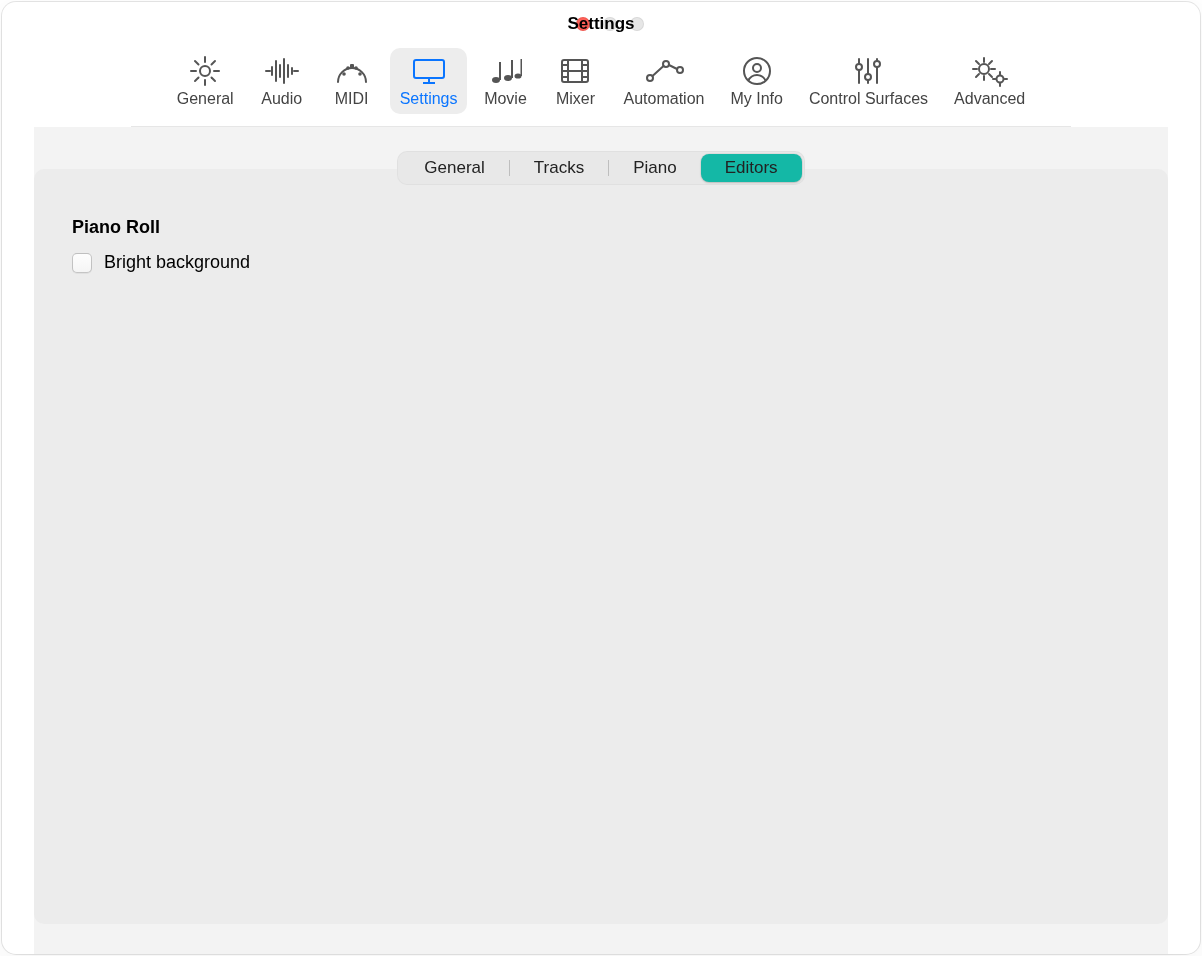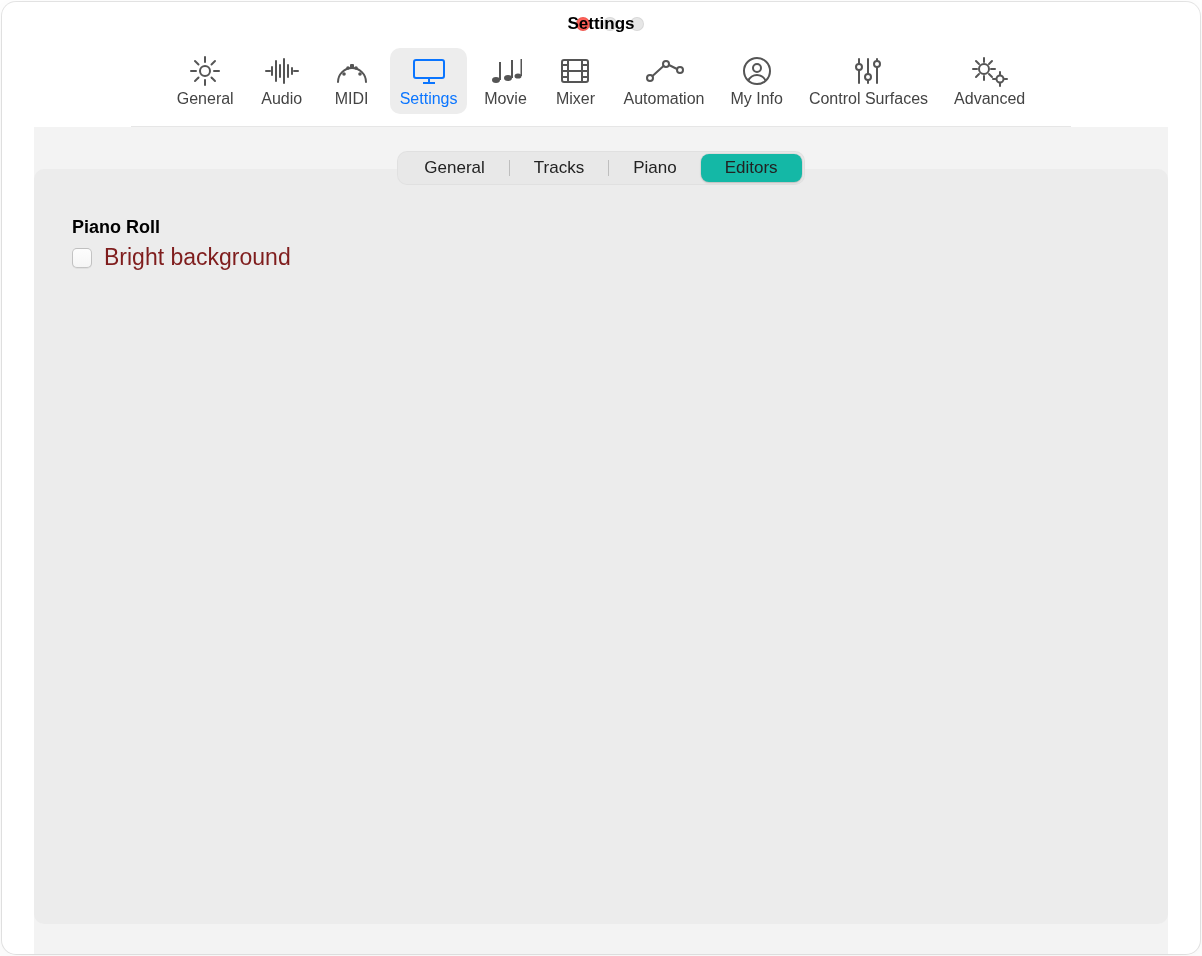--- a/index.html
+++ b/index.html
@@ -130,38 +130,38 @@
     border-radius: 10px;
     padding: 48px 38px 30px 38px;
     z-index: 0;
   }
   .segmented { z-index: 1; position: relative; }
 
   .section-title {
     font-size: 18px;
     font-weight: 700;
     color:#000;
-    margin-bottom: 6px;
+    margin-bottom: 14px;
   }
   .checkbox-row {
     display: flex;
     align-items: center;
     gap: 12px;
   }
   .mac-checkbox {
     width: 20px; height: 20px;
     border-radius: 5px;
     background: linear-gradient(#fdfdfd,#f5f5f5);
     border: 1px solid rgba(0,0,0,0.22);
     box-shadow: 0 1px 0 rgba(0,0,0,0.05);
     cursor: pointer;
   }
   .checkbox-label {
-    font-size: 23px;
-    color:#7f1d1d;
+    font-size: 18px;
+    color:#000000;
   }
 </style>
 </head>
 <body>
 
 <div class="window">
 
   <div class="titlebar">
     <div class="traffic-lights">
       <div class="light red"></div>

